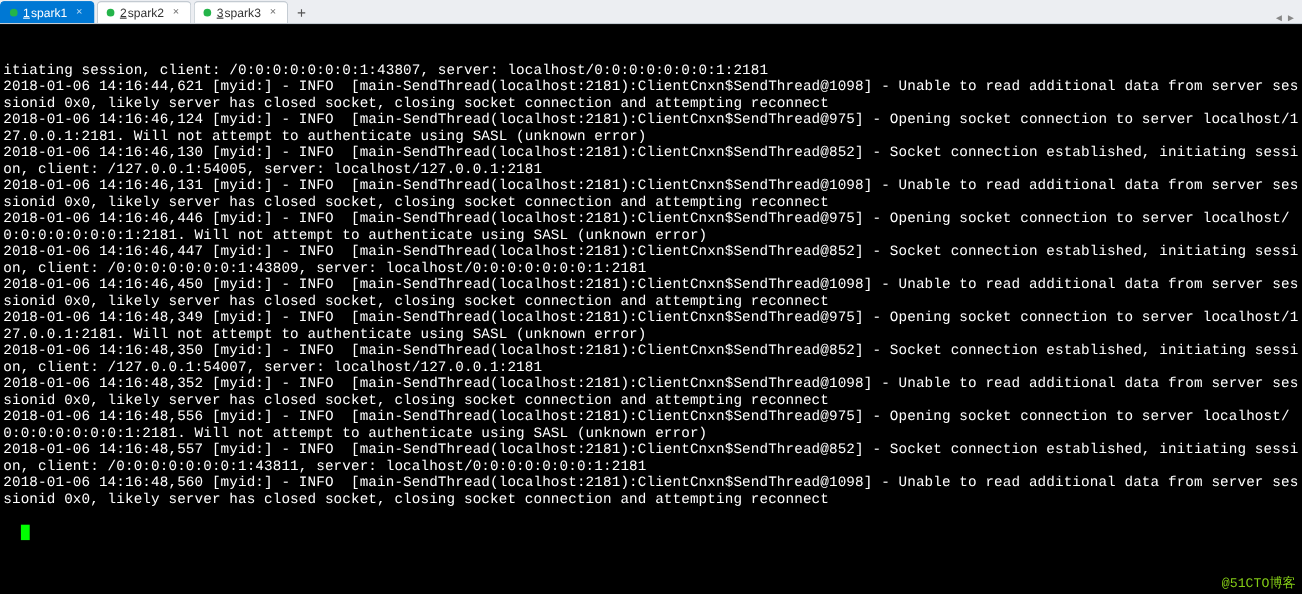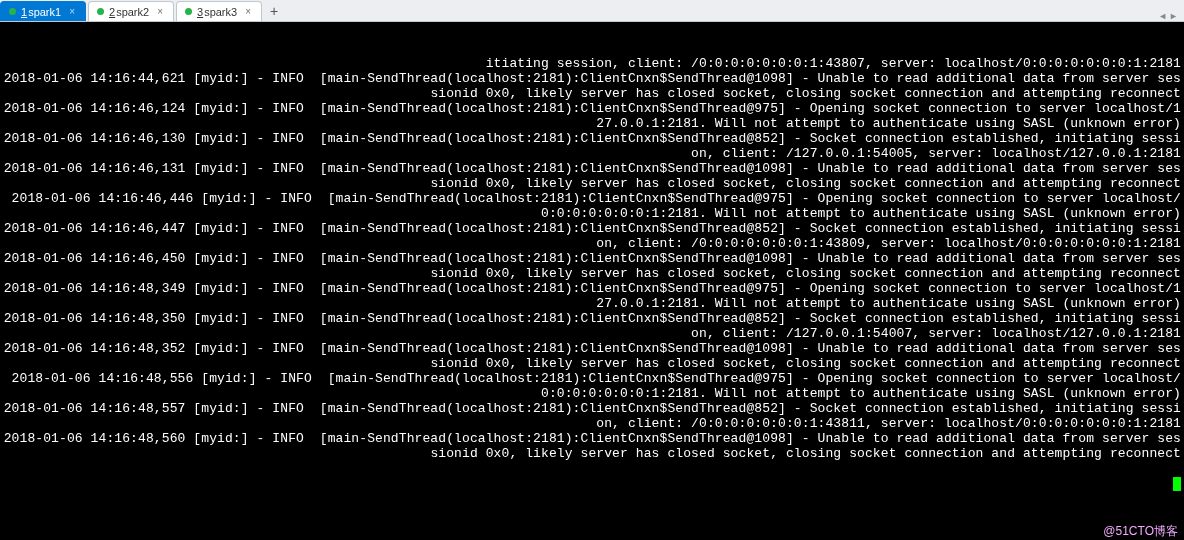--- a/index.html
+++ b/index.html
@@ -77,37 +77,36 @@
     color: #fff;
     font-family: "Consolas","Courier New",monospace;
     font-size: 13px;
     line-height: 15px;
     white-space: pre;
     padding: 4px 3px 0 3px;
     width: 1184px;
     height: 519px;
     overflow: hidden;
     position: relative;
-    text-align: right;
   }
   .logline { white-space: pre-wrap; word-break: break-all; letter-spacing: .1px; }
   .cursor {
     display: inline-block;
     width: 8px;
     height: 14px;
     background: #00ff00;
     vertical-align: bottom;
   }
   .watermark {
     position: absolute;
     right: 6px;
     bottom: 2px;
-    color: #f0abfc;
+    color: #84cc16;
     font-size: 12px;
-    font-family: Liberation Sans, sans-serif;
+    font-family: Liberation Mono, monospace;
   }
 </style>
 </head>
 <body>
 
 <div class="tabbar">
   <div id="tabs-mount" style="display: flex;">
       <div class="tab active">
         <span class="dot" style="background: rgb(36, 180, 74);"></span>
         <span class="key">1</span>

